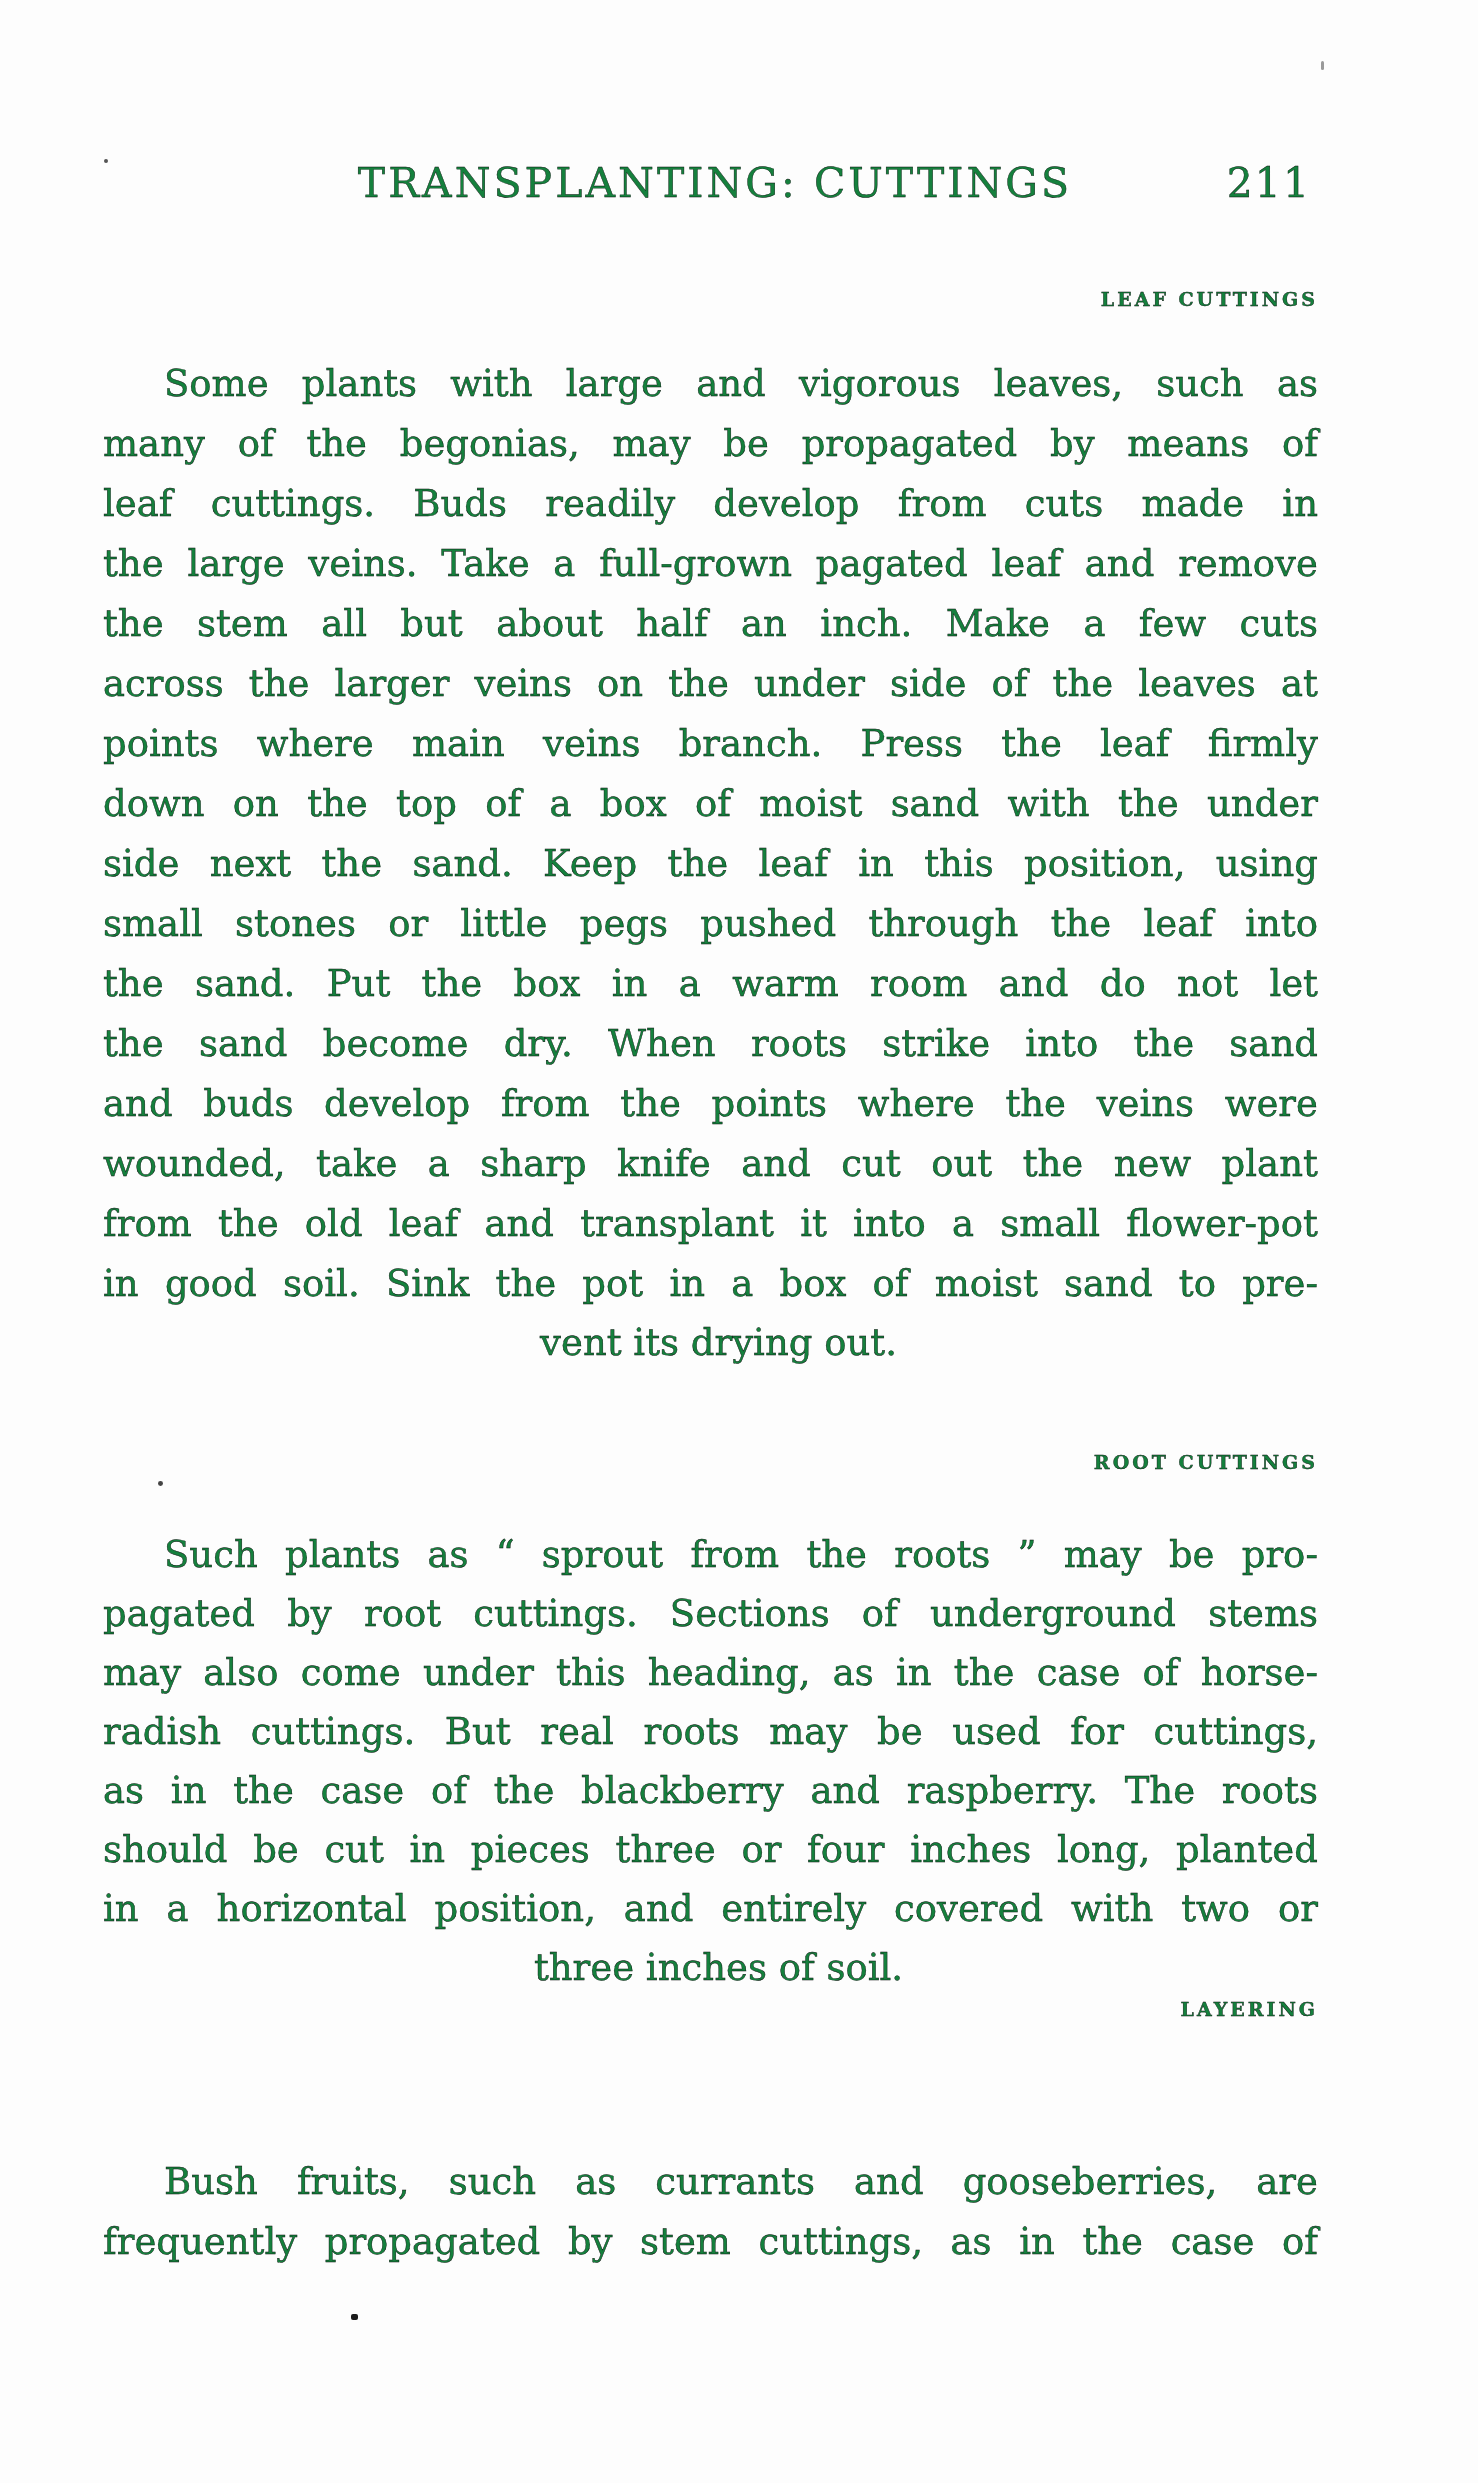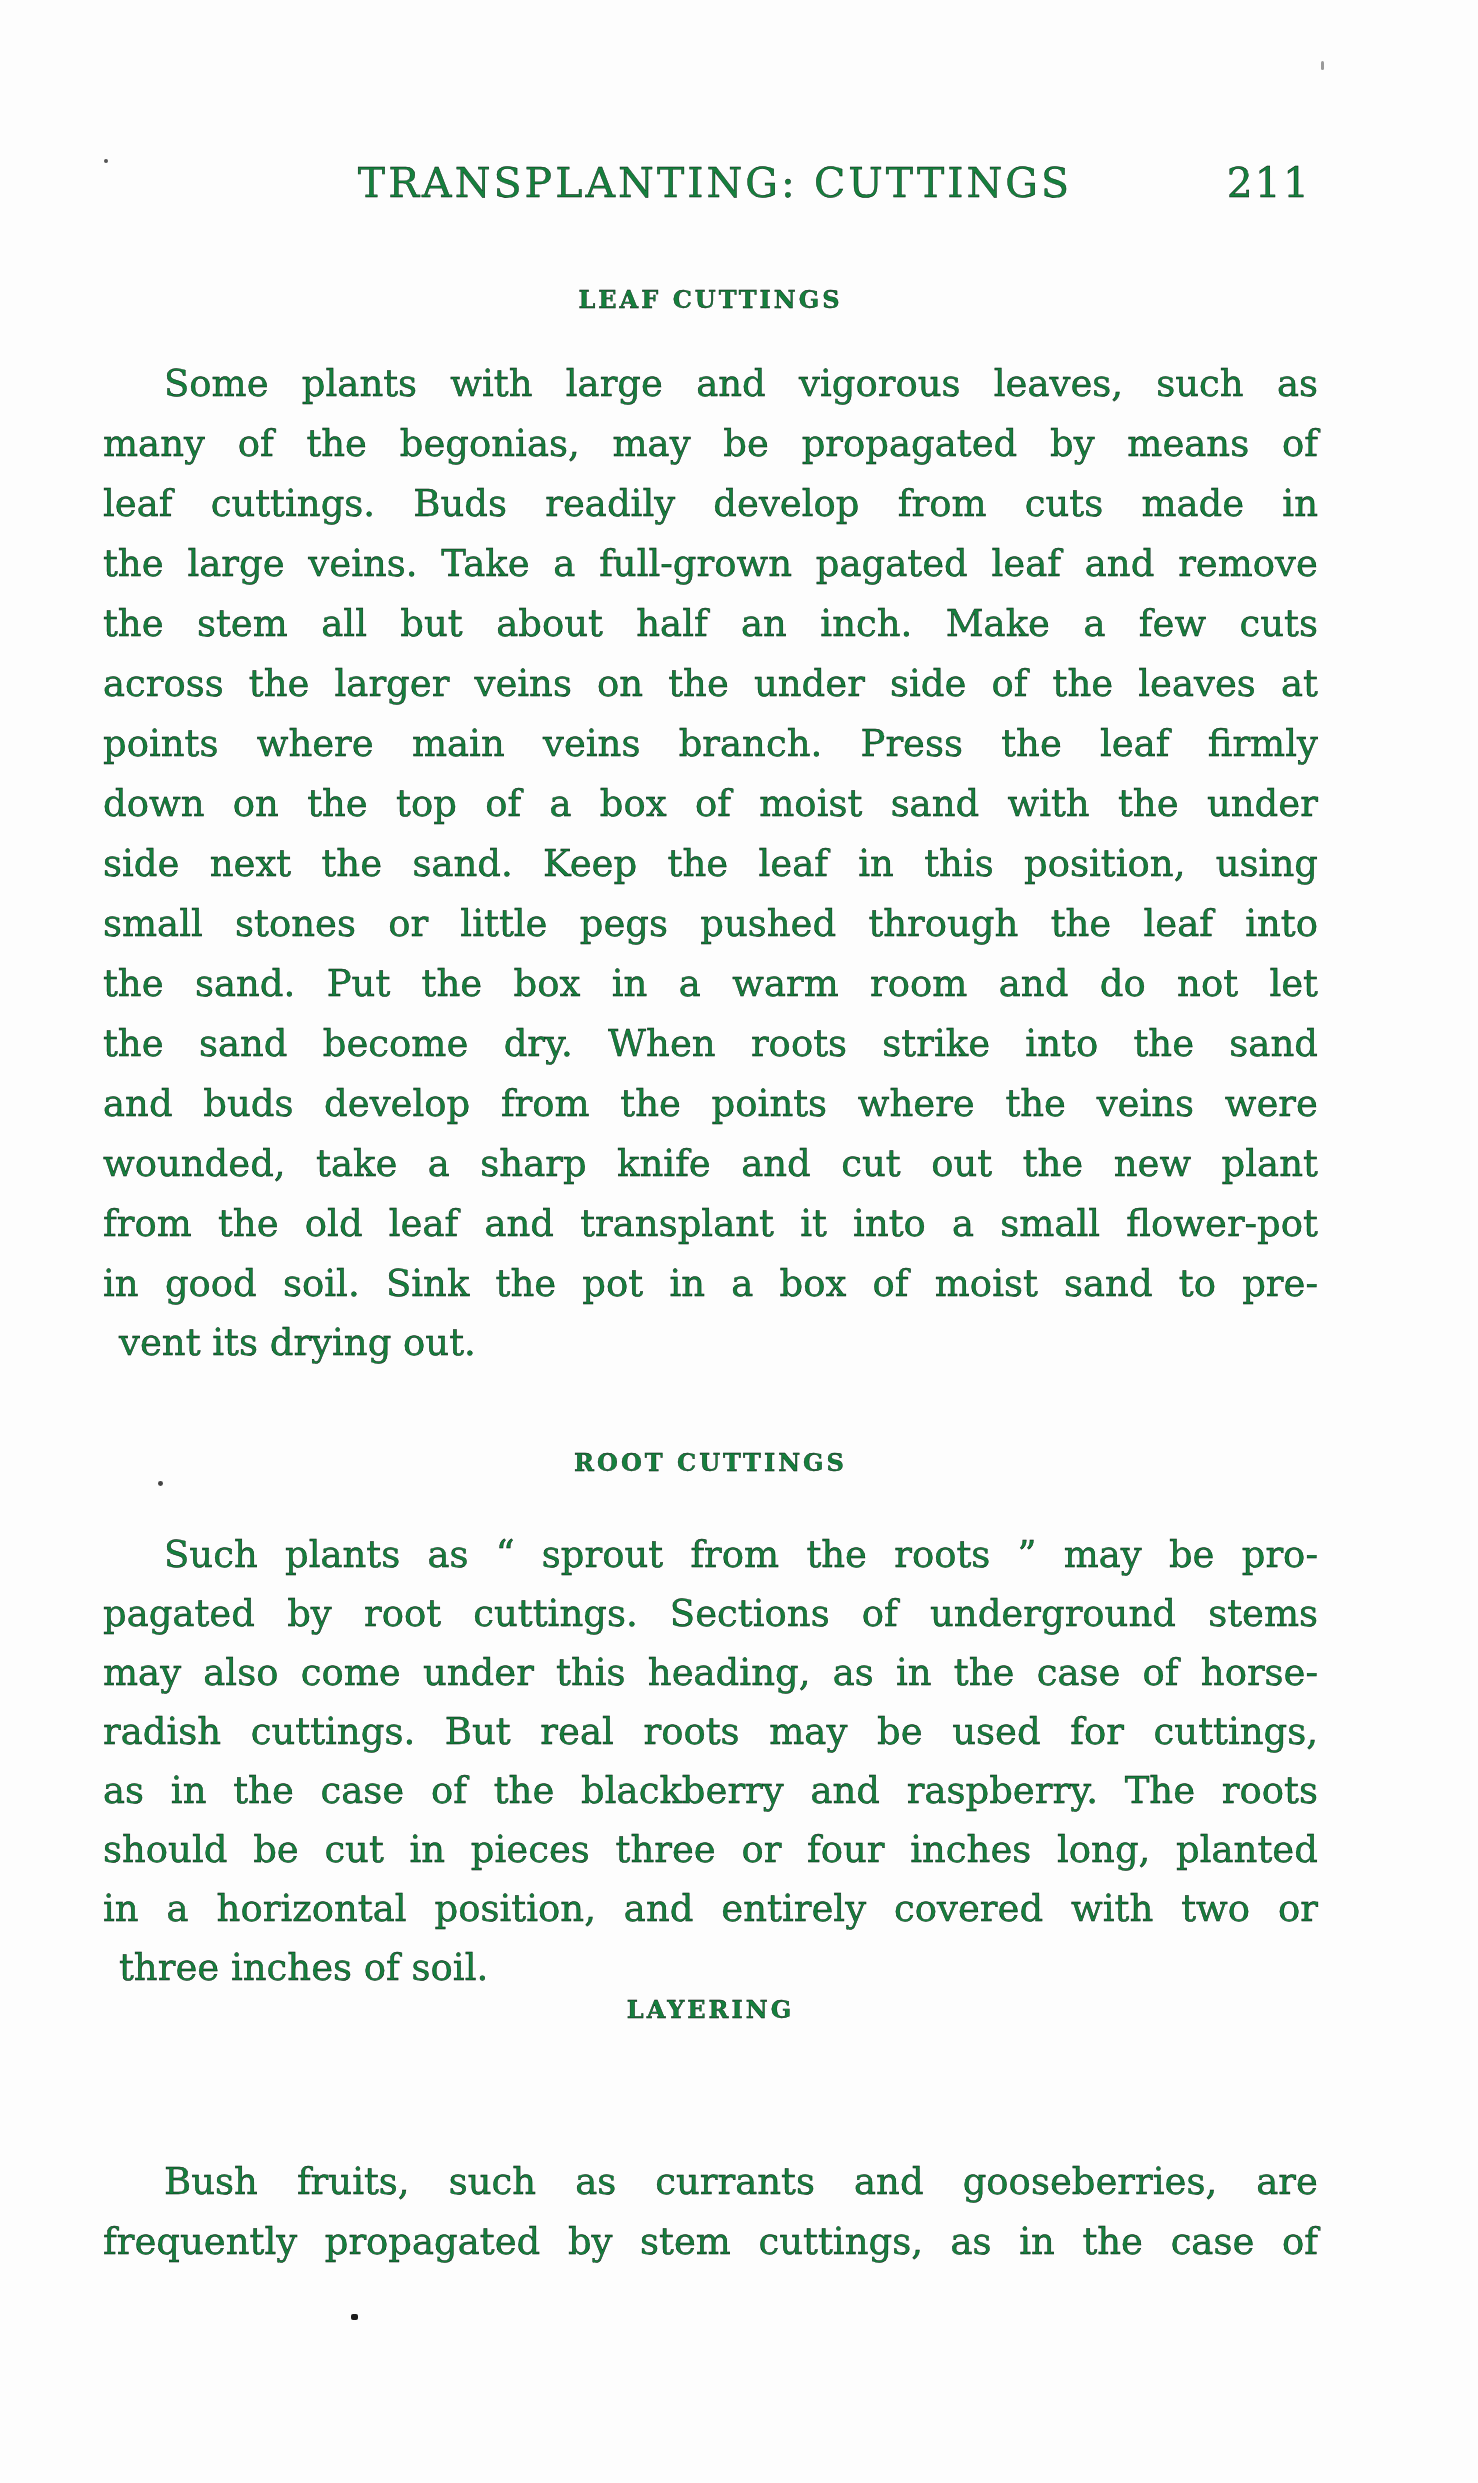--- a/index.html
+++ b/index.html
@@ -30,36 +30,37 @@
     right:168px;
     font-size:41px;
     line-height:45px;
     letter-spacing:2px;
   }
   
   .section-heading{
     position:absolute;
     left:103px;
     width:1215px;
-    text-align:center;
-    font-size:24px;
+    text-align:right;
+    font-size:19px;
     line-height:35px;
     font-weight:bold;
     letter-spacing:3px;
     white-space:nowrap;
   }
   .heading-leaf{top:282px;}
   .heading-root{top:1445px;}
   .heading-layering{top:1992px;}
   
   .paragraph{
     position:absolute;
     left:103px;
     width:1215px;
     font-size:37px;
+    text-align:center;
   }
   .para-1{top:353px;}
   .para-2{top:1525px;}
   .para-3{top:2151px;}
   .para-1 .line,.para-3 .line{height:60px;}
   .para-2 .line{height:59px;}
   .line{
     display:flex;
     justify-content:space-between;
     align-items:center;

